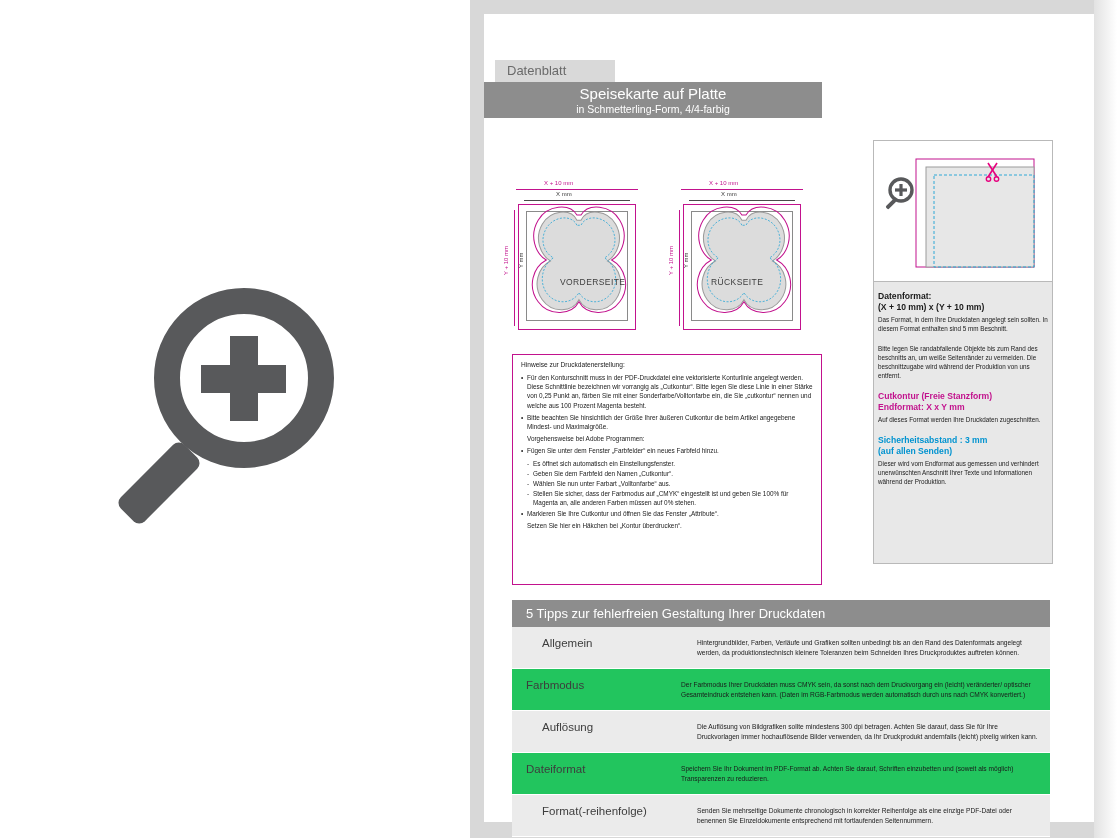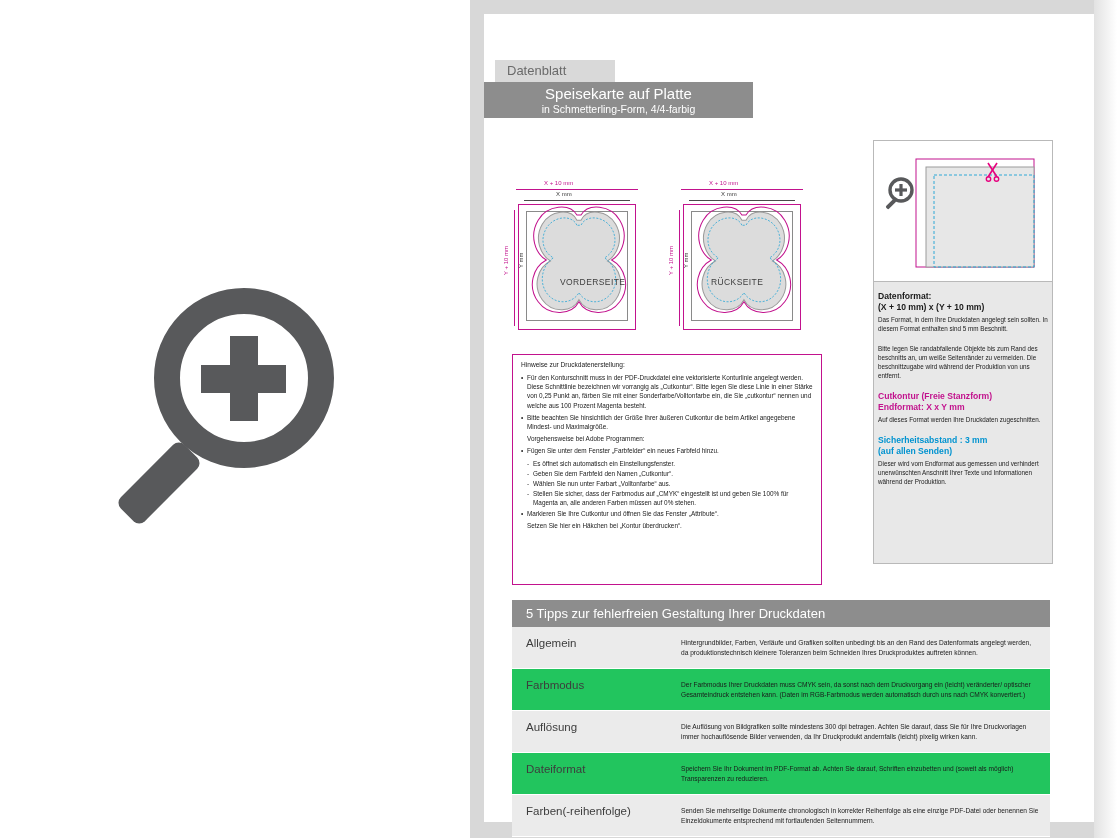--- a/index.html
+++ b/index.html
@@ -104,21 +104,21 @@
     background: #d9d9d9;
     color: #6a6a6a;
     font-size: 13px;
     line-height: 22px;
     padding-left: 12px;
     box-sizing: border-box;
   }
   #title-bar {
     position: absolute;
     left: 0px; top: 68px;
-    width: 269px; height: 36px;
+    width: 338px; height: 36px;
     background: #8d8d8d;
     color: #ffffff;
     text-align: center;
   }
   #title-bar .t1 {
     font-size: 15px;
     line-height: 19px;
     padding-top: 2px;
   }
   #title-bar .t2 {
@@ -280,21 +280,21 @@
     box-sizing: border-box;
   }
   .tip-row .tip-text {
     flex: 1;
     font-size: 6.6px;
     line-height: 10px;
     color: #1a1a1a;
     padding: 11px 10px 10px 4px;
     box-sizing: border-box;
   }
-  .tip-row.shade-a { background: #ebebeb; }
+  .tip-row.shade-a { background: #ebebeb; padding-left: 16px; }
   .tip-row.shade-b { background: #22c55e; }
 </style>
 </head>
 <body>
 
 <div id="left-pane">
   <div id="magnifier">
     <div class="handle"></div>
     <div class="glass-ring"></div>
     <div class="plus-v"></div>
@@ -434,20 +434,20 @@
       </div>
       <div class="tip-row shade-a">
         <div class="tip-label">Auflösung</div>
         <div class="tip-text">Die Auflösung von Bildgrafiken sollte mindestens 300 dpi betragen. Achten Sie darauf, dass Sie für Ihre Druckvorlagen immer hochauflösende Bilder verwenden, da Ihr Druckprodukt andernfalls (leicht) pixelig wirken kann.</div>
       </div>
       <div class="tip-row shade-b">
         <div class="tip-label">Dateiformat</div>
         <div class="tip-text">Speichern Sie Ihr Dokument im PDF-Format ab. Achten Sie darauf, Schriften einzubetten und (soweit als möglich) Transparenzen zu reduzieren.</div>
       </div>
       <div class="tip-row shade-a">
-        <div class="tip-label">Farben(-reihenfolge)</div>
+        <div class="tip-label">Format(-reihenfolge)</div>
         <div class="tip-text">Senden Sie mehrseitige Dokumente chronologisch in korrekter Reihenfolge als eine einzige PDF-Datei oder benennen Sie Einzeldokumente entsprechend mit fortlaufenden Seitennummern.</div>
       </div>
     </div>
 
   </div>
 </div>
 <div id="sheet-shadow"></div>
 
 </body></html>

